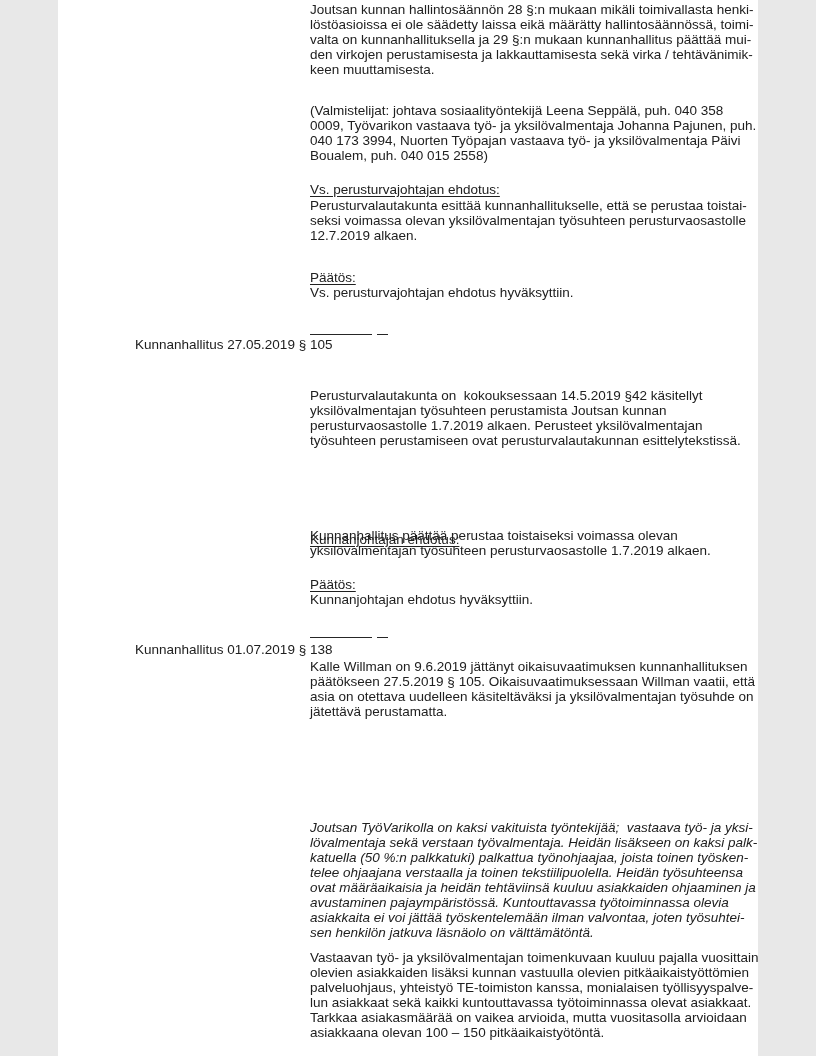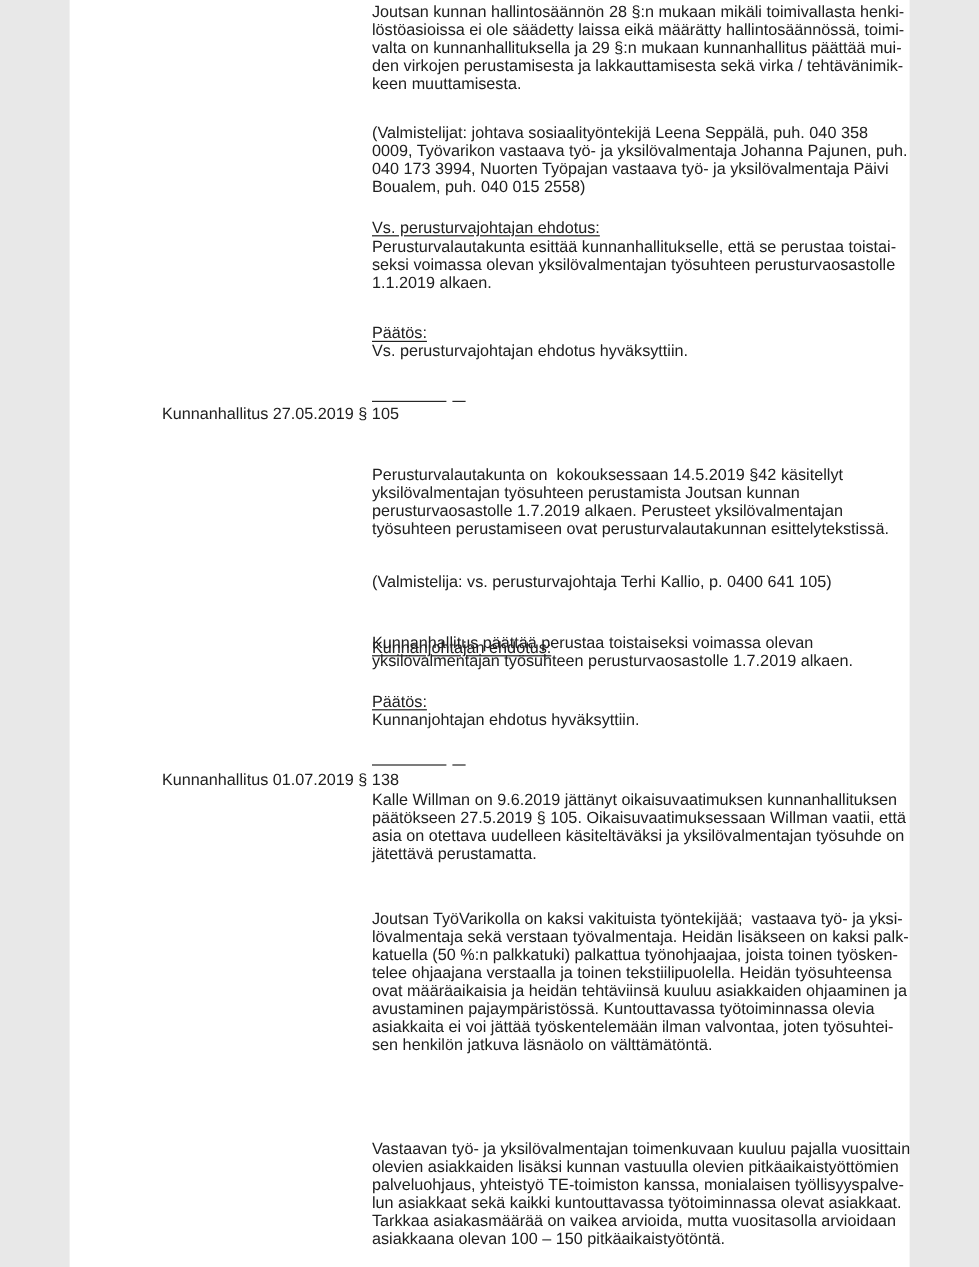--- a/index.html
+++ b/index.html
@@ -58,39 +58,38 @@
 
   <div class="abs body-col para" style="top:103px;">(Valmistelijat: johtava sosiaalityöntekijä Leena Seppälä, puh. 040 358
 0009, Työvarikon vastaava työ- ja yksilövalmentaja Johanna Pajunen, puh.
 040 173 3994, Nuorten Työpajan vastaava työ- ja yksilövalmentaja Päivi
 Boualem, puh. 040 015 2558)</div>
 
   <div class="abs body-col uline" style="top:182px;">Vs. perusturvajohtajan ehdotus:</div>
 
   <div class="abs body-col para" style="top:198px;">Perusturvalautakunta esittää kunnanhallitukselle, että se perustaa toistai-
 seksi voimassa olevan yksilövalmentajan työsuhteen perusturvaosastolle
-1.1.2019 alkaen.</div>
+12.7.2019 alkaen.</div>
 
   <div class="abs body-col uline" style="top:270px;">Päätös:</div>
 
   <div class="abs body-col" style="top:285px;">Vs. perusturvajohtajan ehdotus hyväksyttiin.</div>
 
   <div class="abs body-col sep" style="top:334px;">
     <span class="seg-long"></span>
     <span class="seg-short"></span>
   </div>
 
   <div class="abs margin-col" style="top:337px;">Kunnanhallitus 27.05.2019 § 105</div>
 
   <div class="abs body-col para" style="top:388px;">Perusturvalautakunta on  kokouksessaan 14.5.2019 §42 käsitellyt
 yksilövalmentajan työsuhteen perustamista Joutsan kunnan
 perusturvaosastolle 1.7.2019 alkaen. Perusteet yksilövalmentajan
 työsuhteen perustamiseen ovat perusturvalautakunnan esittelytekstissä.</div>
 
-  <div class="abs body-col" style="top:477px;">(Valmistelija: vs. perusturvajohtaja Terhi Kallio, p. 0400 641 105)</div>
 
   <div class="abs body-col uline" style="top:532px;text-align:center;">Kunnanjohtajan ehdotus:</div>
 
   <div class="abs body-col para" style="top:528px;">Kunnanhallitus päättää perustaa toistaiseksi voimassa olevan
 yksilövalmentajan työsuhteen perusturvaosastolle 1.7.2019 alkaen.</div>
 
   <div class="abs body-col uline" style="top:577px;">Päätös:</div>
 
   <div class="abs body-col" style="top:592px;">Kunnanjohtajan ehdotus hyväksyttiin.</div>
 
@@ -100,21 +99,21 @@
   </div>
 
   <div class="abs margin-col" style="top:642px;text-align:right;">Kunnanhallitus 01.07.2019 § 138</div>
 
   <div class="abs body-col para" style="top:659px;">Kalle Willman on 9.6.2019 jättänyt oikaisuvaatimuksen kunnanhallituksen
 päätökseen 27.5.2019 § 105. Oikaisuvaatimuksessaan Willman vaatii, että
 asia on otettava uudelleen käsiteltäväksi ja yksilövalmentajan työsuhde on
 jätettävä perustamatta.</div>
 
 
-  <div class="abs body-col para" style="top:758px;">Joutsan TyöVarikolla on kaksi vakituista työntekijää;  vastaava työ- ja yksi-
+  <div class="abs body-col para" style="top:820px;font-style:italic;">Joutsan TyöVarikolla on kaksi vakituista työntekijää;  vastaava työ- ja yksi-
 lövalmentaja sekä verstaan työvalmentaja. Heidän lisäkseen on kaksi palk-
 katuella (50 %:n palkkatuki) palkattua työnohjaajaa, joista toinen työsken-
 telee ohjaajana verstaalla ja toinen tekstiilipuolella. Heidän työsuhteensa
 ovat määräaikaisia ja heidän tehtäviinsä kuuluu asiakkaiden ohjaaminen ja
 avustaminen pajaympäristössä. Kuntouttavassa työtoiminnassa olevia
 asiakkaita ei voi jättää työskentelemään ilman valvontaa, joten työsuhtei-
 sen henkilön jatkuva läsnäolo on välttämätöntä.</div>
 
   <div class="abs body-col para" style="top:950px;">Vastaavan työ- ja yksilövalmentajan toimenkuvaan kuuluu pajalla vuosittain
 olevien asiakkaiden lisäksi kunnan vastuulla olevien pitkäaikaistyöttömien

